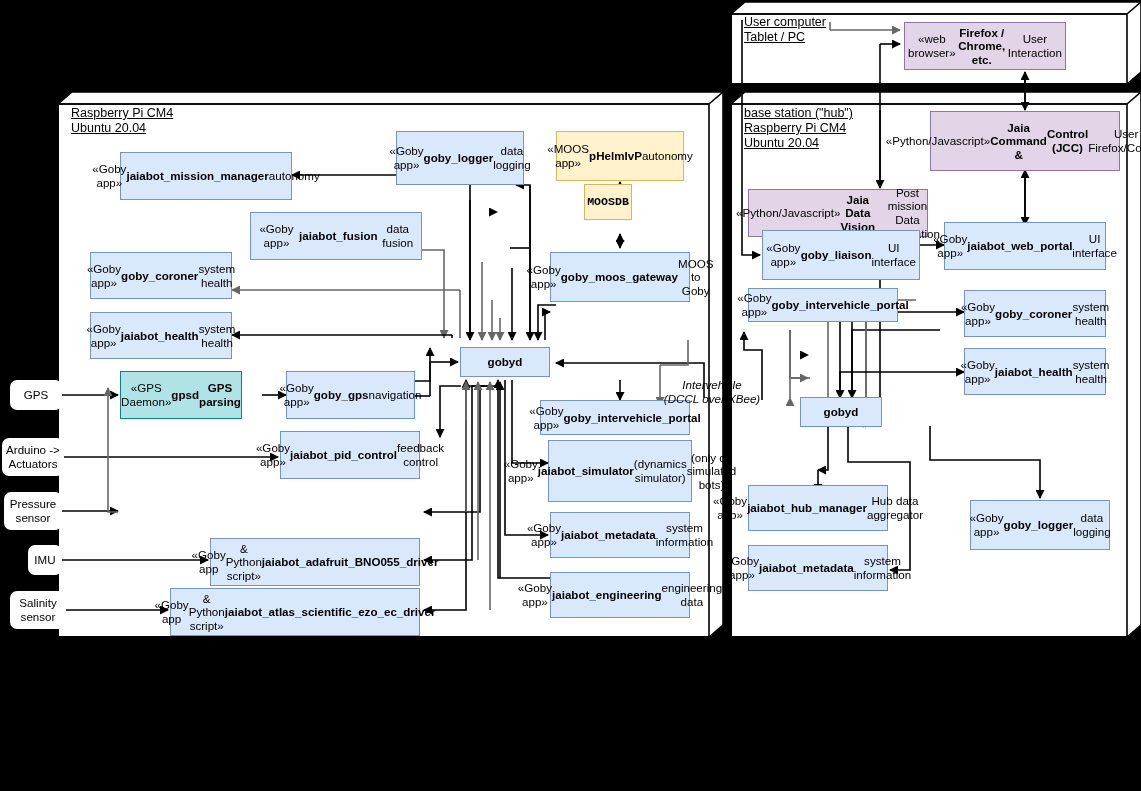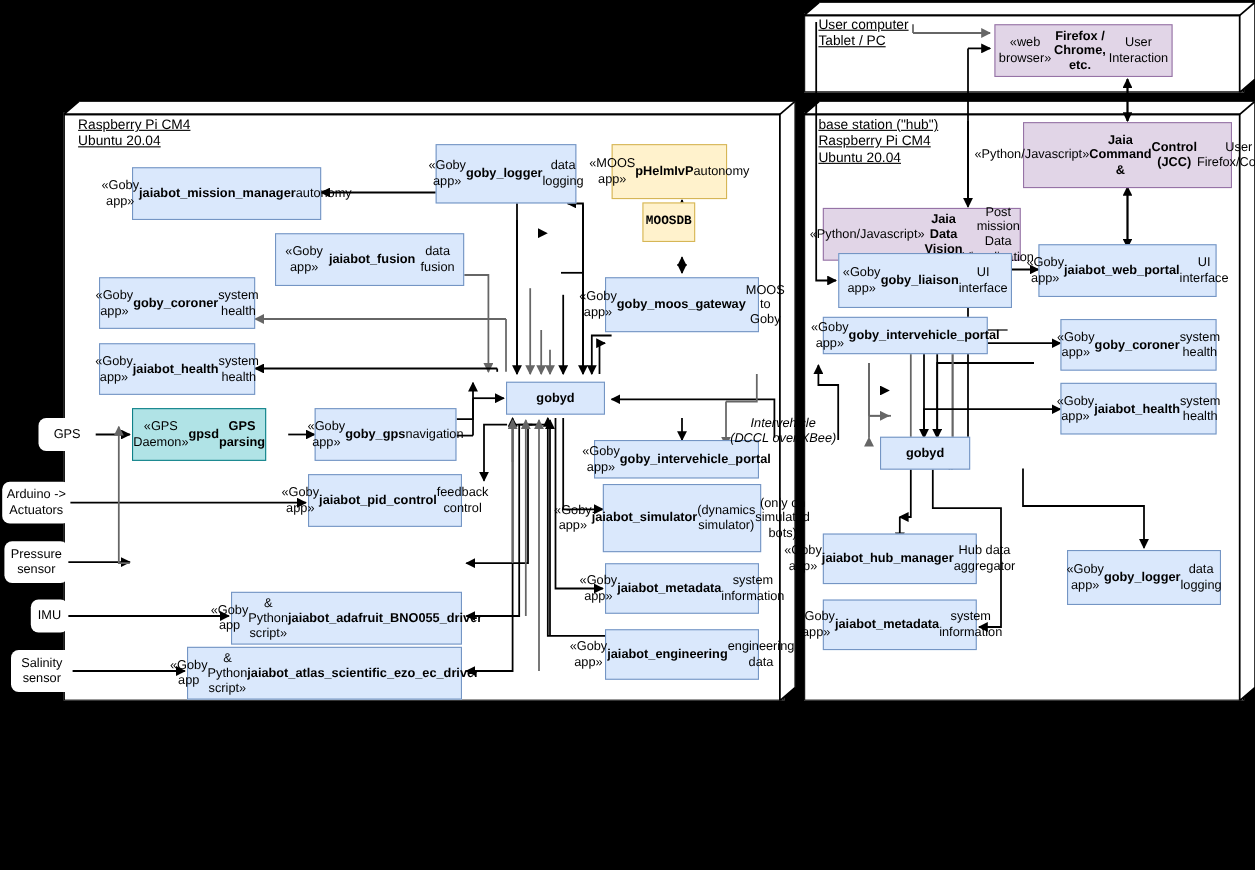--- a/index.html
+++ b/index.html
@@ -232,21 +232,21 @@
       <path d="M478,560 V382" stroke="#666" marker-end="url(#ag)"></path>
       <path d="M490,610 V382" stroke="#666" marker-end="url(#ag)"></path>
       <path d="M500,578 V382" marker-end="url(#ab)"></path>
 
       <path d="M430,362 H458" marker-end="url(#ab)"></path>
       <path d="M430,362 V396"></path>
       <path d="M430,396 H415"></path>
     </g>
   </svg>
 
-  <div class="pill" style="left:10px;top:380px;width:52px;height:30px;margin-left:25px;">
+  <div class="pill" style="left:10px;top:380px;width:52px;height:30px;">
     <span>GPS</span>
   </div>
   <div class="pill" style="left:2px;top:438px;width:62px;height:38px;">
     <span>Arduino -&gt;</span>
     <span>Actuators</span>
   </div>
   <div class="pill" style="left:4px;top:492px;width:58px;height:38px;">
     <span>Pressure</span>
     <span>sensor</span>
   </div>
@@ -263,21 +263,21 @@
     <div class="b">jaiabot_mission_manager</div>
     <div>autonomy</div>
   </div>
 
   <div class="box" style="left:396px;top:131px;width:128px;height:54px;">
     <div>«Goby app»</div>
     <div class="b">goby_logger</div>
     <div>data logging</div>
   </div>
 
-  <div class="box moos" style="left:556px;top:131px;width:105px;height:50px;">
+  <div class="box moos" style="left:556px;top:131px;width:128px;height:50px;">
     <div>«MOOS app»</div>
     <div class="b">pHelmIvP</div>
     <div>autonomy</div>
   </div>
 
   <div class="box" style="left:250px;top:212px;width:172px;height:48px;">
     <div>«Goby app»</div>
     <div class="b">jaiabot_fusion</div>
     <div>data fusion</div>
   </div>

